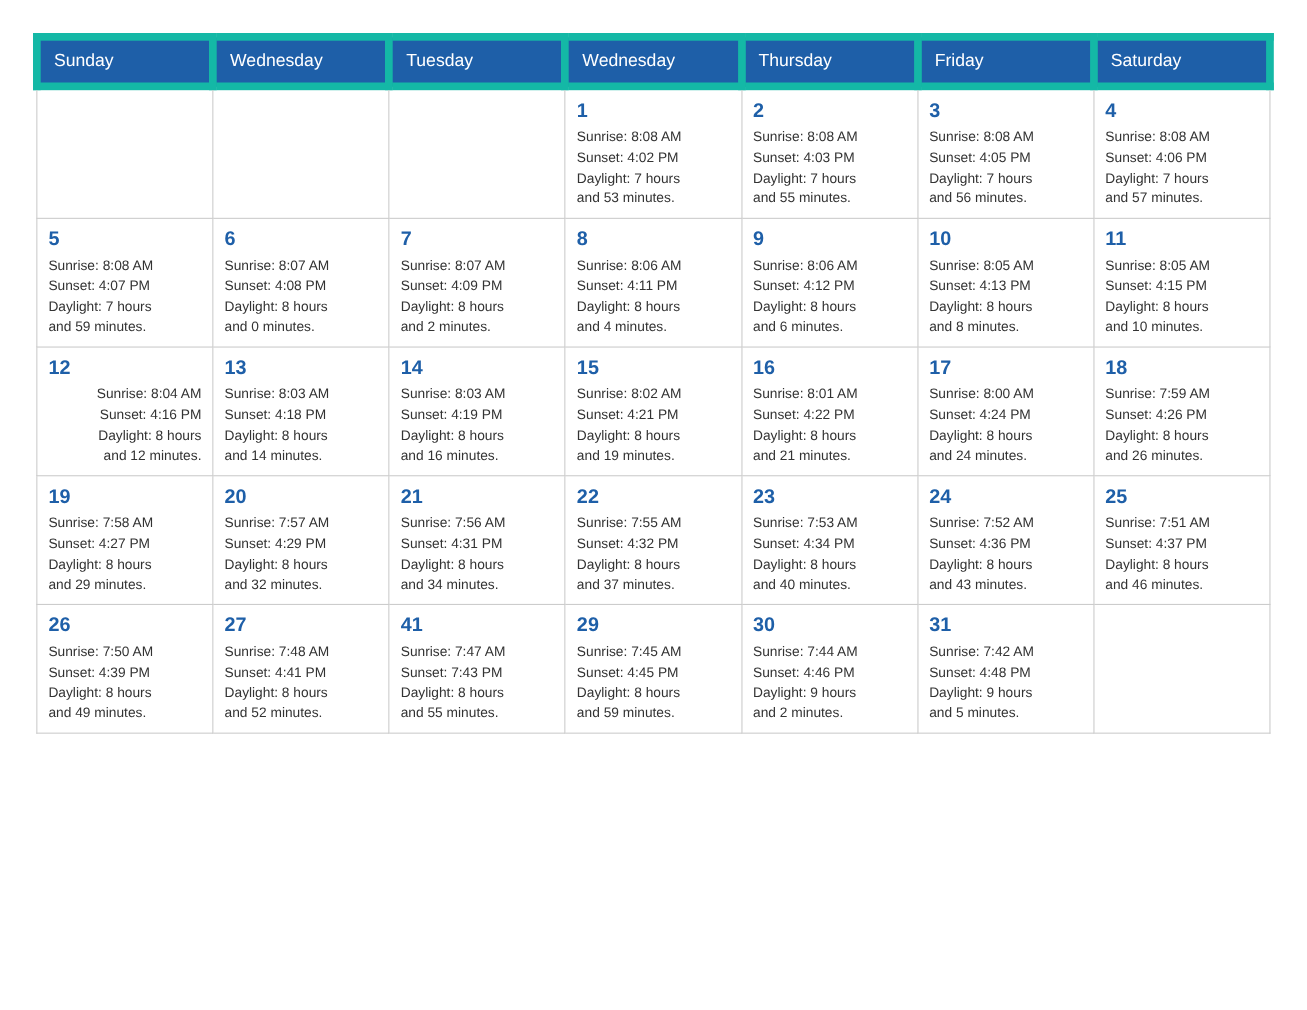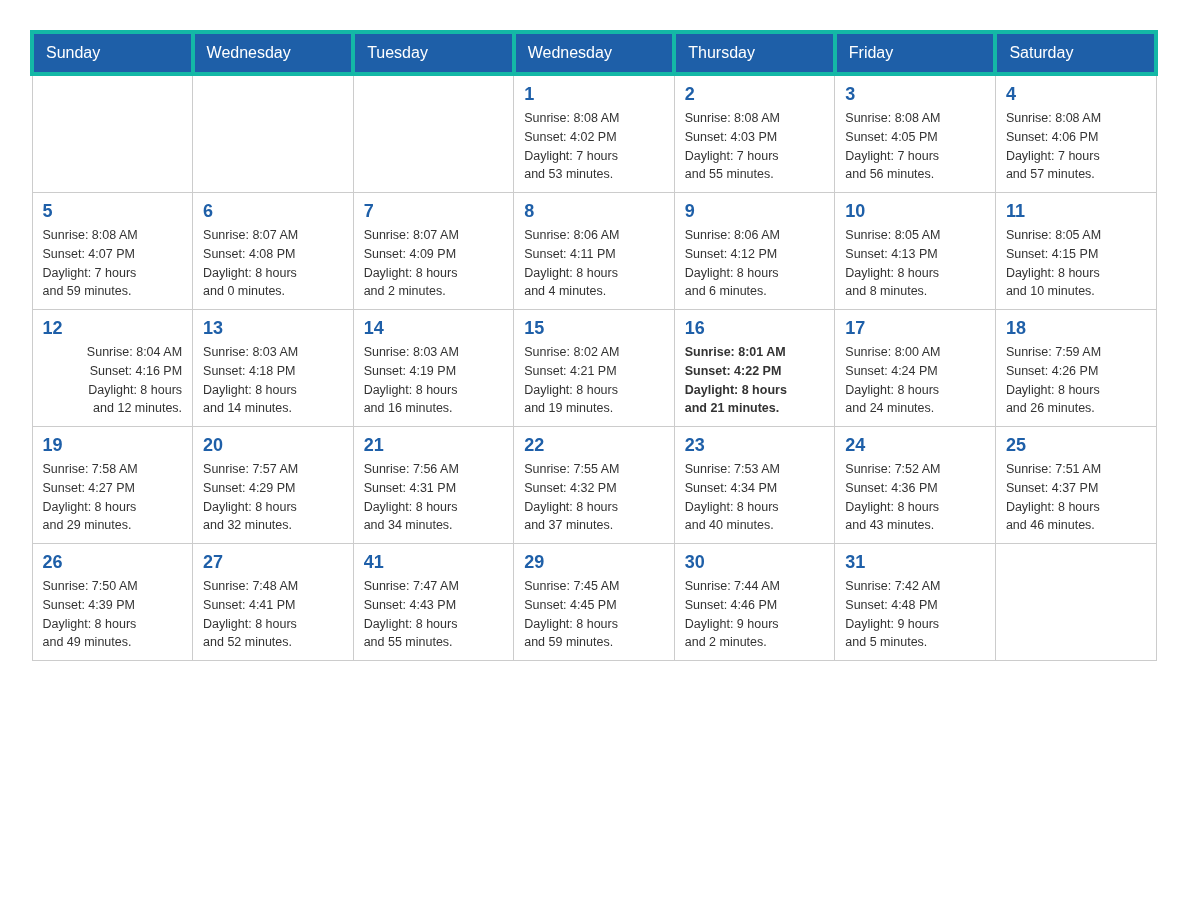--- a/index.html
+++ b/index.html
@@ -63,21 +63,21 @@
       border-collapse: collapse;
       margin-top: 8px;
     }
     .calendar-table th {
       background-color: #1e5fa8;
       color: #fff;
       font-size: 16px;
       font-weight: normal;
       padding: 10px 12px;
       text-align: left;
-      border: 4px solid #14b8a6;
+      border: 7px solid #14b8a6;
     }
     .calendar-table td {
       border: 1px solid #ccc;
       vertical-align: top;
       padding: 8px 10px;
       width: calc(100% / 7);
       min-height: 110px;
     }
     .day-num {
       font-size: 18px;
@@ -225,21 +225,21 @@
         </td>
         <td>
           <span class="day-num">15</span>
           <div class="day-info" style="white-space: pre-line;">Sunrise: 8:02 AM
 Sunset: 4:21 PM
 Daylight: 8 hours
 and 19 minutes.</div>
         </td>
         <td>
           <span class="day-num">16</span>
-          <div class="day-info" style="white-space: pre-line; font-weight: bold;">Sunrise: 8:01 AM
+          <div class="day-info" style="white-space: pre-line;">Sunrise: 8:01 AM
 Sunset: 4:22 PM
 Daylight: 8 hours
 and 21 minutes.</div>
         </td>
         <td>
           <span class="day-num">17</span>
           <div class="day-info" style="white-space: pre-line;">Sunrise: 8:00 AM
 Sunset: 4:24 PM
 Daylight: 8 hours
 and 24 minutes.</div>
@@ -314,21 +314,21 @@
         <td>
           <span class="day-num">27</span>
           <div class="day-info" style="white-space: pre-line;">Sunrise: 7:48 AM
 Sunset: 4:41 PM
 Daylight: 8 hours
 and 52 minutes.</div>
         </td>
         <td>
           <span class="day-num">41</span>
           <div class="day-info" style="white-space: pre-line;">Sunrise: 7:47 AM
-Sunset: 4:43 PM
+Sunset: 7:43 PM
 Daylight: 8 hours
 and 55 minutes.</div>
         </td>
         <td>
           <span class="day-num">29</span>
           <div class="day-info" style="white-space: pre-line;">Sunrise: 7:45 AM
 Sunset: 4:45 PM
 Daylight: 8 hours
 and 59 minutes.</div>
         </td>

